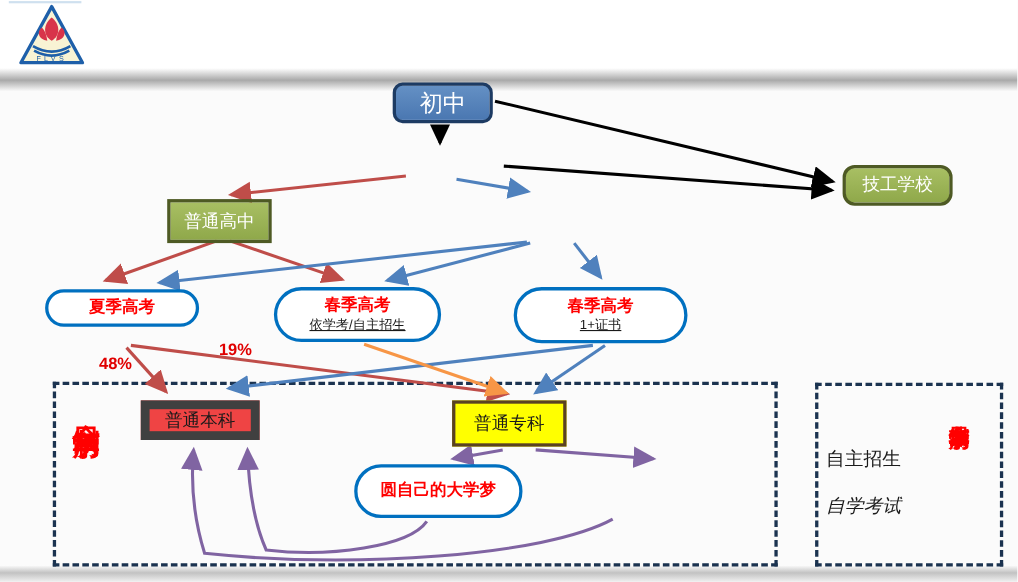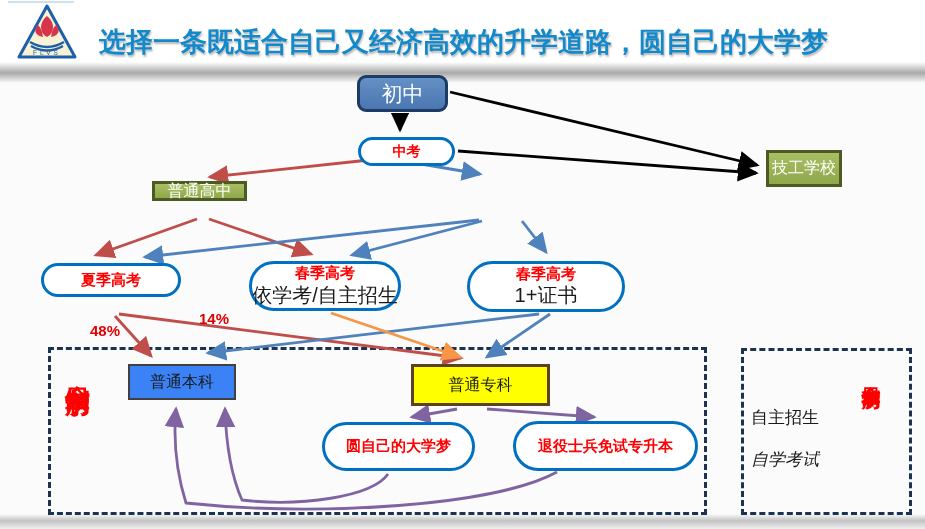--- a/index.html
+++ b/index.html
@@ -22,22 +22,22 @@
   svg.arrows{position:absolute;left:0;top:0;z-index:2;pointer-events:none;}
   .node{position:absolute;z-index:3;box-sizing:border-box;display:flex;
     flex-direction:column;align-items:center;justify-content:center;text-align:left;}
   .rect-blue{background:linear-gradient(to bottom,#6490c4,#4a77b1);
     border:3px solid #1d3b63;border-radius:9px;color:#ffffff;font-size:21px;}
   .rect-green{background:linear-gradient(to bottom,#a8bf63,#8fa84a);
     border:3px solid #4e5a24;color:#ffffff;font-size:16px;}
   .pill{background:#ffffff;border:3px solid #0070c0;border-radius:26px;
     color:#ff0000;font-weight:bold;font-size:15px;line-height:1.25;}
   .pill-small{border-radius:15px;font-size:14px;}
-  .pill .sub{color:#1a1a1a;font-weight:normal;font-size:20px;}
-  .rect-orange{background:#3b82f6;border:2px solid #404040;color:#1a1a1a;font-size:16px;}
+  .pill .sub{color:#1a1a1a;font-weight:normal;font-size:12px;text-decoration:underline;}
+  .rect-orange{background:#ef4444;border:8px solid #404040;color:#1a1a1a;font-size:16px;}
   .rect-yellow{background:#ffff00;border:3px solid #5a4223;color:#1a1a1a;font-size:16px;}
   .dashed-box{position:absolute;z-index:1;box-sizing:border-box;
     border:3px dashed #1b3350;background:transparent;}
   .vtext{position:absolute;z-index:3;writing-mode:vertical-rl;text-orientation:upright;
     color:#ff0000;font-weight:bold;}
   .vt-full{left:62px;top:366px;height:140px;font-size:25px;letter-spacing:2px;}
   .vt-part{left:858px;top:371px;height:128px;font-size:19px;letter-spacing:1px;}
   .plain{position:absolute;z-index:3;color:#1a1a1a;font-size:17px;}
   .pct{position:absolute;z-index:3;color:#e00000;font-size:15px;font-weight:bold;}
 </style>
@@ -50,21 +50,20 @@
     <div class="hdr-topline"></div>
     <svg class="logo" viewBox="0 0 62 58">
       <path d="M31 3 L59 54 L3 54 Z" fill="#f8f3d4" stroke="#1e5fa9" stroke-width="3" stroke-linejoin="round"></path>
       <path d="M31 13 C23 19 23 30 31 34 C39 30 39 19 31 13 Z" fill="#d8344a"></path>
       <path d="M22 22 C17 26 19 33 27 34 C26 28 25 25 22 22 Z" fill="#d8344a"></path>
       <path d="M40 22 C45 26 43 33 35 34 C36 28 37 25 40 22 Z" fill="#d8344a"></path>
       <path d="M14 39 Q31 49 48 39" fill="none" stroke="#1e5fa9" stroke-width="2.4"></path>
       <path d="M15 43 Q31 52 47 43" fill="none" stroke="#1e5fa9" stroke-width="2.4"></path>
       <text x="31" y="52" font-size="6.5" text-anchor="middle" fill="#1e5fa9" letter-spacing="3">FLVS</text>
     </svg>
-    <div class="title">选择一条既适合自己又经济高效的升学道路，圆自己的大学梦</div>
   </div>
   <div class="hdr-band"></div>
 
   <div class="dashed-box" style="left:48px;top:347px;width:659px;height:168px;"></div>
   <div class="dashed-box" style="left:741px;top:348px;width:171px;height:167px;"></div>
 
   <svg class="arrows" width="925" height="529" viewBox="0 0 925 529">
     <defs>
       <marker id="mK" markerWidth="8" markerHeight="8" refX="6.5" refY="3.5" orient="auto">
           <path d="M0,0 L7.5,3.5 L0,7 Z" fill="#000000"></path>
@@ -105,30 +104,27 @@
     <line x1="457" y1="409" x2="412" y2="417" stroke="#8064a2" stroke-width="2.8" marker-end="url(#mP)"></line>
     <line x1="487" y1="409" x2="594" y2="417" stroke="#8064a2" stroke-width="2.8" marker-end="url(#mP)"></line>
     <path d="M388,474 C372,497 300,507 242,500 C230,473 226,442 225,409" fill="none" stroke="#8064a2" stroke-width="2.8" marker-end="url(#mP)"></path>
     <path d="M557,472 C495,506 320,517 186,503 C177,474 173,442 176,409" fill="none" stroke="#8064a2" stroke-width="2.8" marker-end="url(#mP)"></path>
   </svg>
 
   <div class="node rect-blue" style="left:357px;top:75px;width:91px;height:37px;">
     <span>初中</span>
   </div>
 
-  <div class="node pill pill-small" style="left:358px;top:137px;width:97px;height:29px;">
-    <span>中考</span>
-  </div>
 
-  <div class="node rect-green" style="left:152px;top:181px;width:95px;height:20px;">
+  <div class="node rect-green" style="left:152px;top:181px;width:95px;height:40px;">
     <span>普通高中</span>
   </div>
 
 
-  <div class="node rect-green" style="left:766px;top:150px;width:76px;height:37px;">
+  <div class="node rect-green" style="left:766px;top:150px;width:100px;height:37px;border-radius:11px;">
     <span>技工学校</span>
   </div>
 
   <div class="node pill" style="left:41px;top:263px;width:140px;height:34px;">
     <span>夏季高考</span>
   </div>
 
   <div class="node pill" style="left:249px;top:261px;width:152px;height:50px;">
     <span>春季高考</span>
     <span class="sub">依学考/自主招生</span>
@@ -136,34 +132,31 @@
 
   <div class="node pill" style="left:467px;top:261px;width:158px;height:51px;">
     <span>春季高考</span>
     <span class="sub">1+证书</span>
   </div>
 
   <div class="node rect-orange" style="left:128px;top:364px;width:108px;height:36px;">
     <span>普通本科</span>
   </div>
 
-  <div class="node rect-yellow" style="left:411px;top:364px;width:139px;height:42px;">
+  <div class="node rect-yellow" style="left:411px;top:364px;width:104px;height:42px;">
     <span>普通专科</span>
   </div>
 
   <div class="node pill" style="left:322px;top:422px;width:153px;height:49px;">
     <span>圆自己的大学梦</span>
   </div>
 
-  <div class="node pill" style="left:513px;top:421px;width:185px;height:50px;">
-    <span>退役士兵免试专升本</span>
-  </div>
 
   <div class="pct" style="left:90px;top:322px;">48%</div>
-  <div class="pct" style="left:199px;top:310px;">14%</div>
+  <div class="pct" style="left:199px;top:310px;">19%</div>
 
   <div class="vtext vt-full">全日制学历</div>
   <div class="vtext vt-part">非全日制学历</div>
 
   <div class="plain" style="left:751px;top:406px;">自主招生</div>
   <div class="plain" style="left:751px;top:448px;font-style:italic;">自学考试</div>
 
   <div class="bottom-band"></div>
 </div>
 

